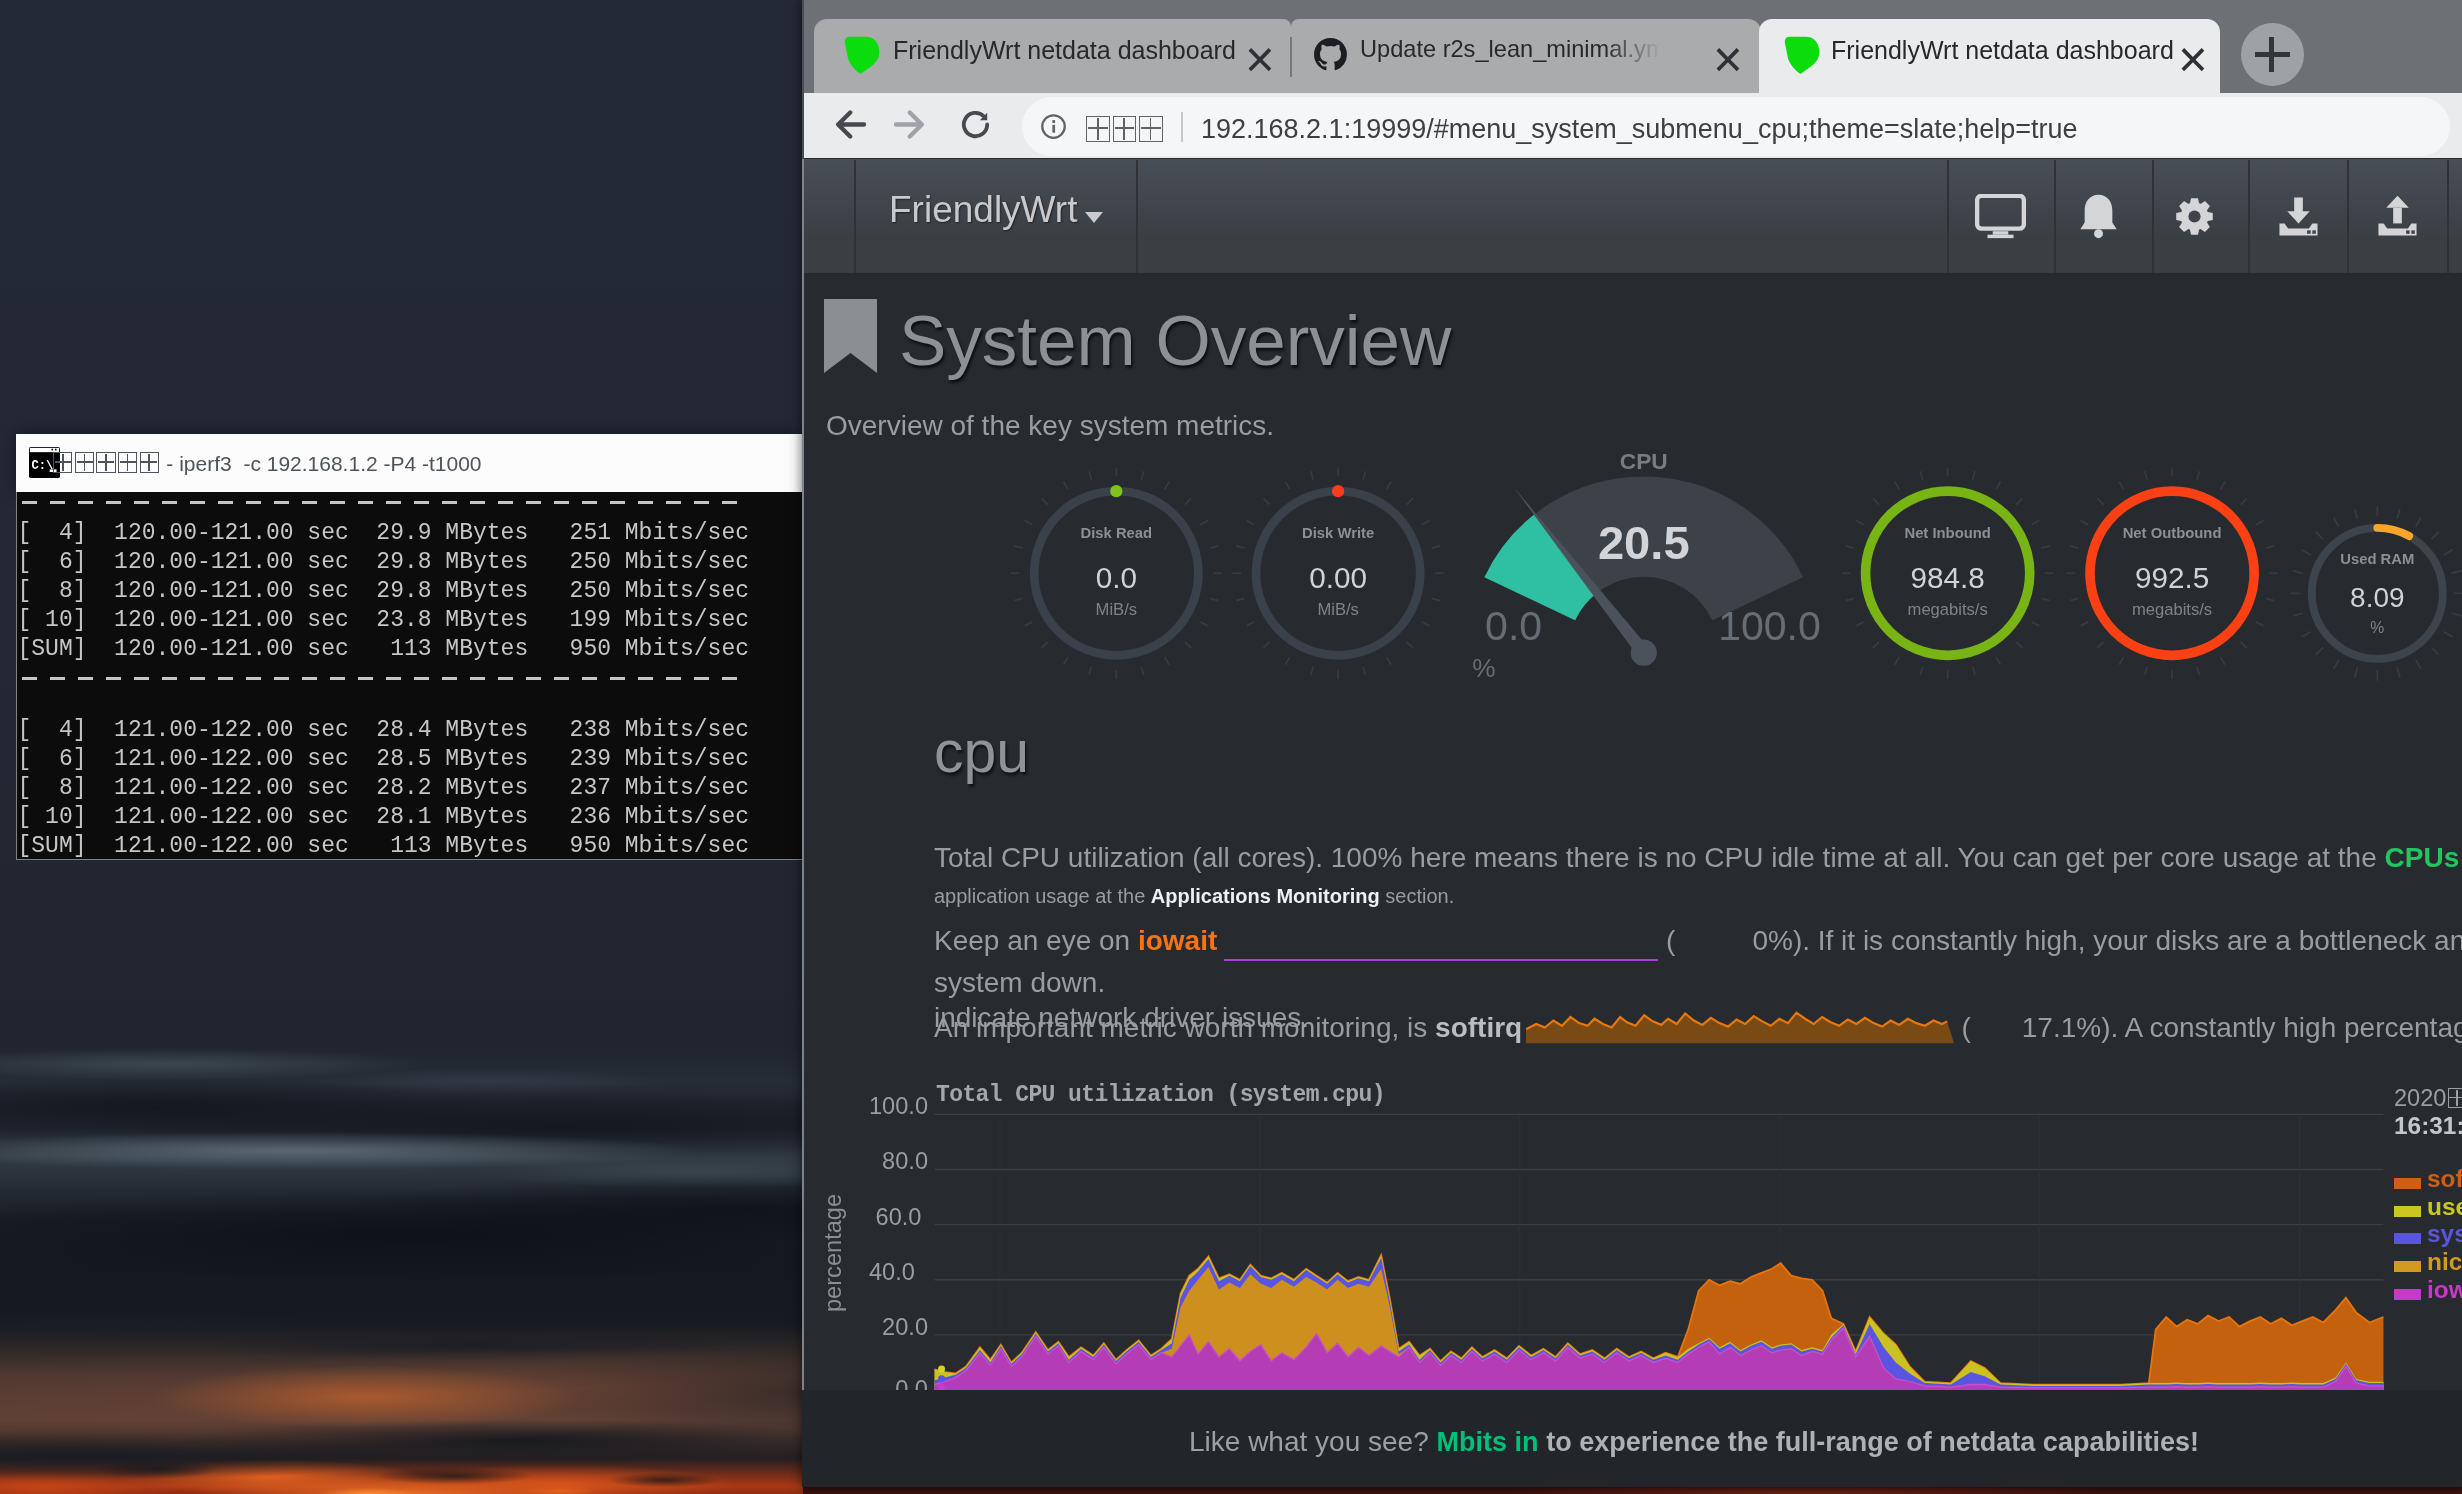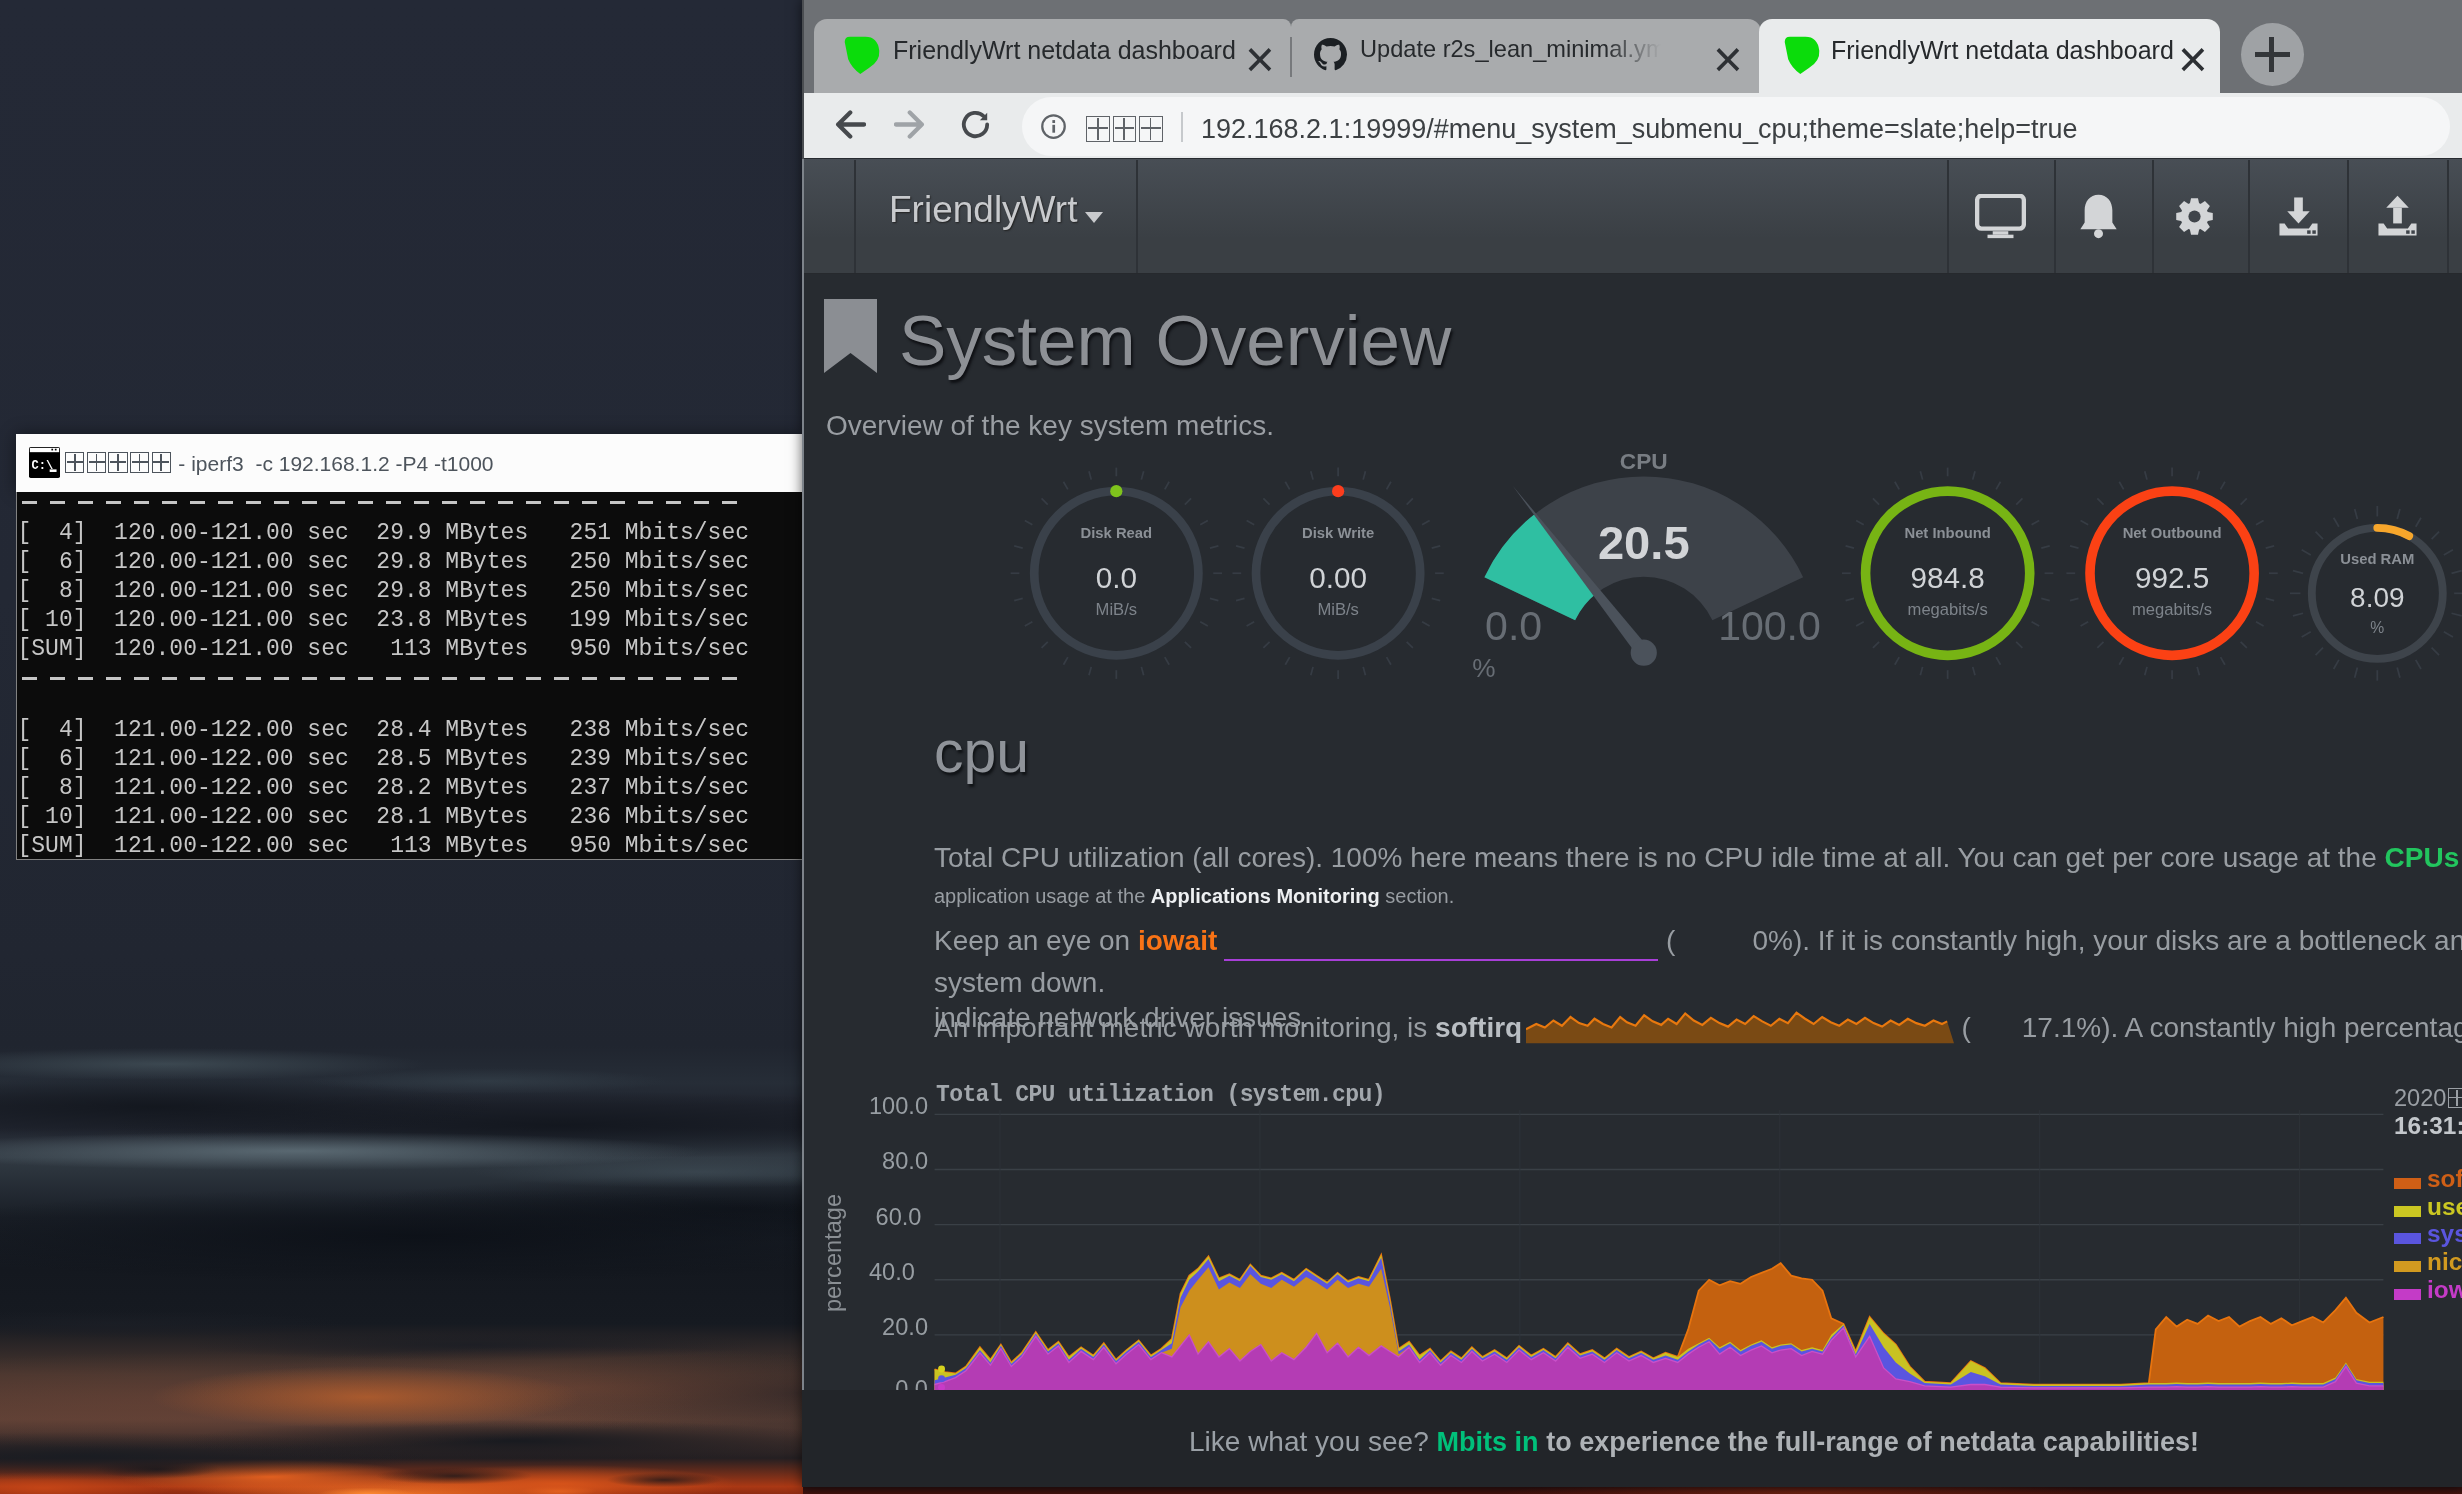--- a/index.html
+++ b/index.html
@@ -56,21 +56,21 @@
 
 <div class="abs" style="left:15.7px;top:434px;width:787px;height:58px;background:#fcfcfc;box-shadow:0 0 15.7px rgba(0,0,0,.45);"></div>
 <svg class="abs" style="left:29px;top:447px" width="31" height="31" viewBox="0 0 36 36">
   <rect x="0" y="0" width="36" height="36" rx="2" fill="#000"></rect>
   <rect x="1" y="1" width="34" height="5" fill="#fff"></rect>
   <rect x="26" y="2" width="2" height="2" fill="#000"></rect>
     <rect x="30" y="2" width="2" height="2" fill="#000"></rect>
   <text x="3" y="25" font-family="Liberation Mono" font-size="14" font-weight="bold" fill="#fff">C:\</text>
   <rect x="24" y="26" width="8" height="3" fill="#fff"></rect>
 </svg>
-<div class="t" style="left:64px;top:452px;font-size:23px;color:#4d545c;">
+<div class="t" style="left:52px;top:452px;font-size:23px;color:#4d545c;">
   <span class="cj"></span><span class="cj"></span><span class="cj"></span><span class="cj"></span><span class="cj"></span>
   <span style="font-size:21px;"> - iperf3&nbsp;&nbsp;-c 192.168.1.2 -P4 -t1000</span>
 </div>
 <div class="abs" style="left:15.7px;top:492px;width:787px;height:368px;background:#0c0c0c;
   border-left:1.7px solid #828282;border-right:1.7px solid #6c6c6c;border-bottom:1.7px solid #828282;"></div>
 <div class="abs" style="left:22px;top:501px;width:726px;height:2.6px;
   background:repeating-linear-gradient(90deg,#c6c6c6 0 15px,transparent 15px 28px);"></div>
 <div class="abs" style="left:22px;top:677px;width:726px;height:2.6px;
   background:repeating-linear-gradient(90deg,#c6c6c6 0 15px,transparent 15px 28px);"></div>
 <pre class="abs" id="termtext" style="left:17.5px;top:519px;font-family:'Liberation Mono',monospace;

